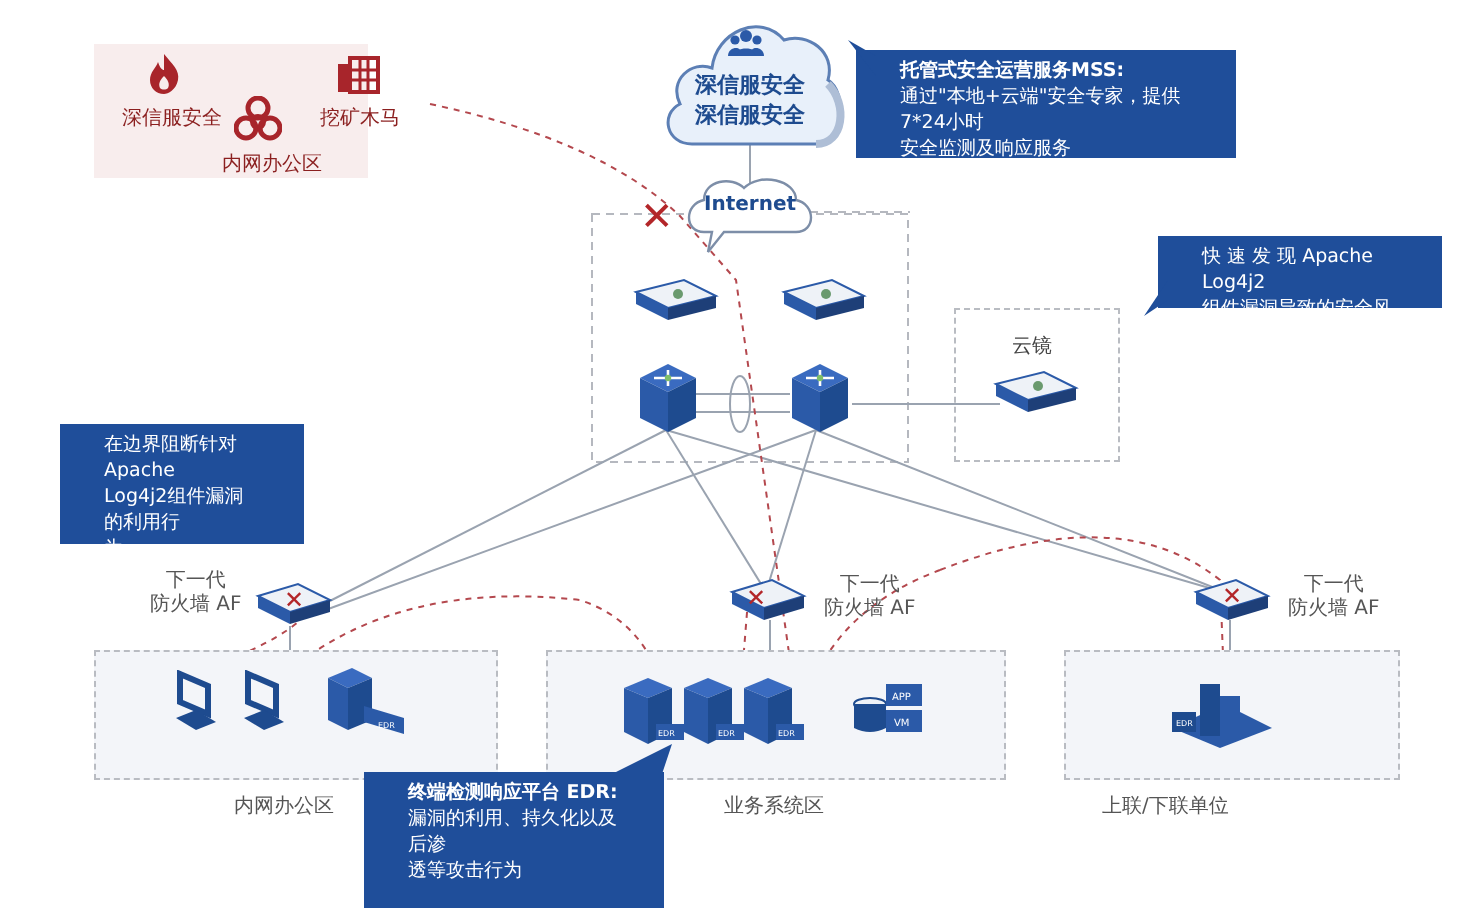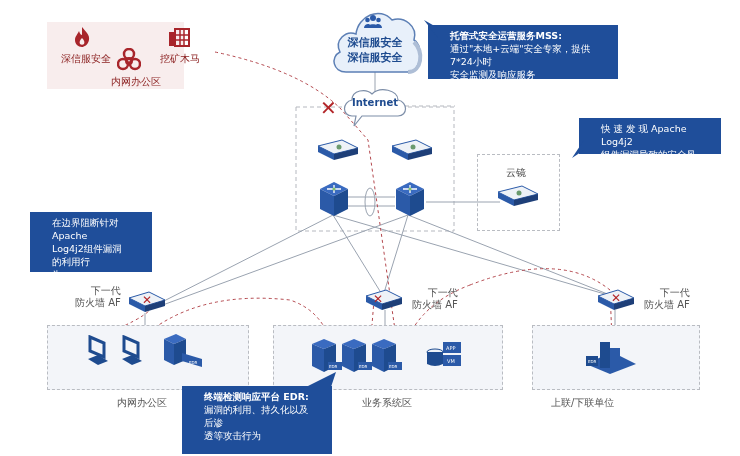--- a/index.html
+++ b/index.html
@@ -3,21 +3,21 @@
 <meta charset="utf-8">
 <style>
   html,body{margin:0;padding:0;background:#ffffff;}
   body{width:740px;height:456px;position:relative;overflow:hidden;font-family:"DejaVu Sans","Liberation Sans",sans-serif;}
   .abs{position:absolute;}
   svg.bg{position:absolute;left:0;top:0;}
   .threat-panel{left:47px;top:22px;width:137px;height:67px;background:#f8eded;}
   .threat-label{font-size:10px;color:#8b1f1f;white-space:nowrap;}
   .zone{border:1px dashed #b9bcc2;background:#f3f5f9;}
   .zone-label{font-size:10px;color:#555;white-space:nowrap;}
-  .fw-label{font-size:10px;color:#555;line-height:12px;text-align:right;white-space:nowrap;}
+  .fw-label{font-size:10px;color:#555;line-height:12px;text-align:center;white-space:nowrap;}
   .callout{background:#1f4e9a;color:#fff;font-size:9.5px;line-height:13px;padding:4px 22px;box-sizing:border-box;}
   .callout .title{font-weight:bold;}
   .cloud-text{font-weight:bold;color:#1e4b8f;text-align:center;}
   .yunjing{font-size:10px;color:#444;}
 </style>
 </head>
 <body>
 
 <svg class="bg" width="740" height="456">
 

